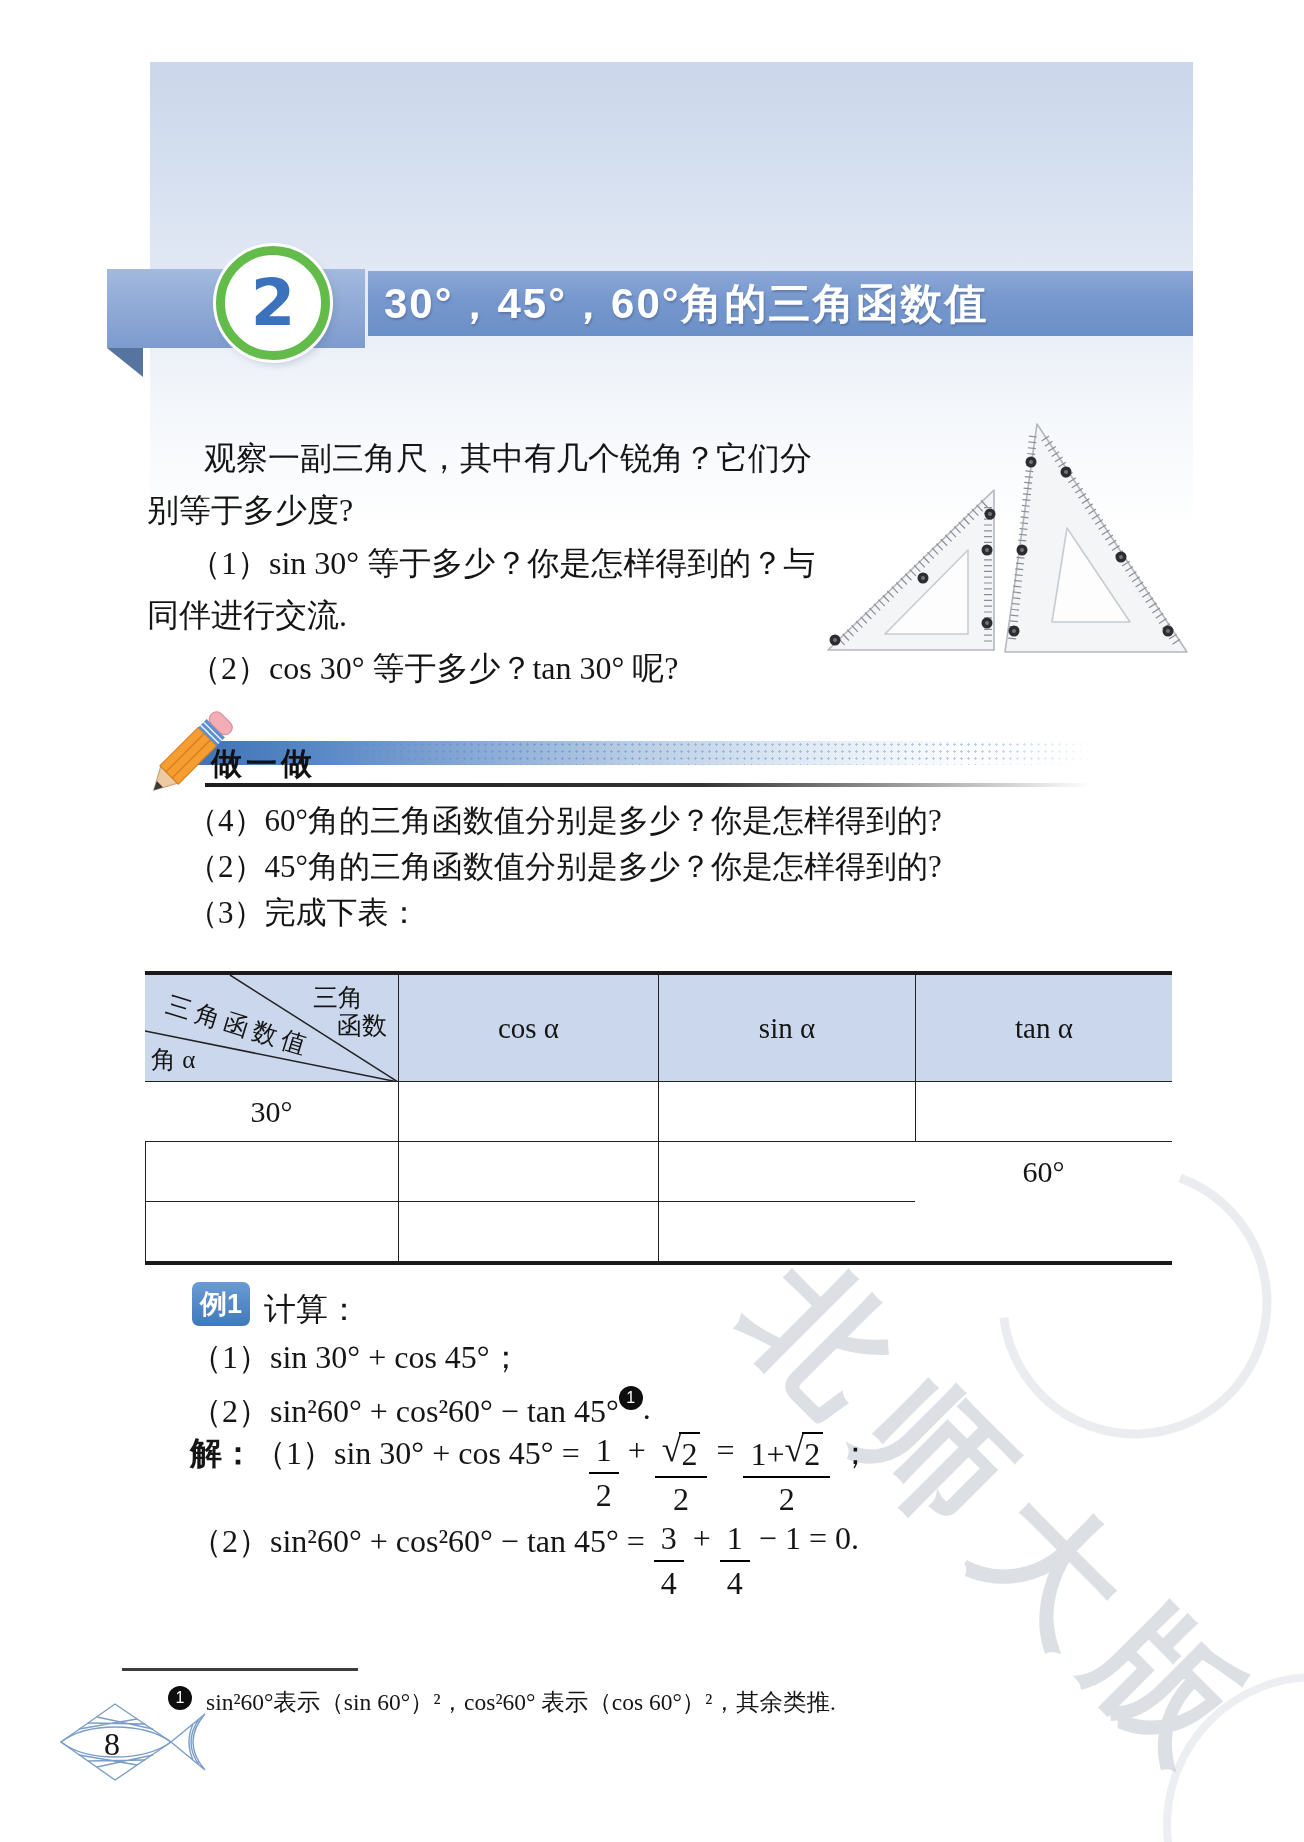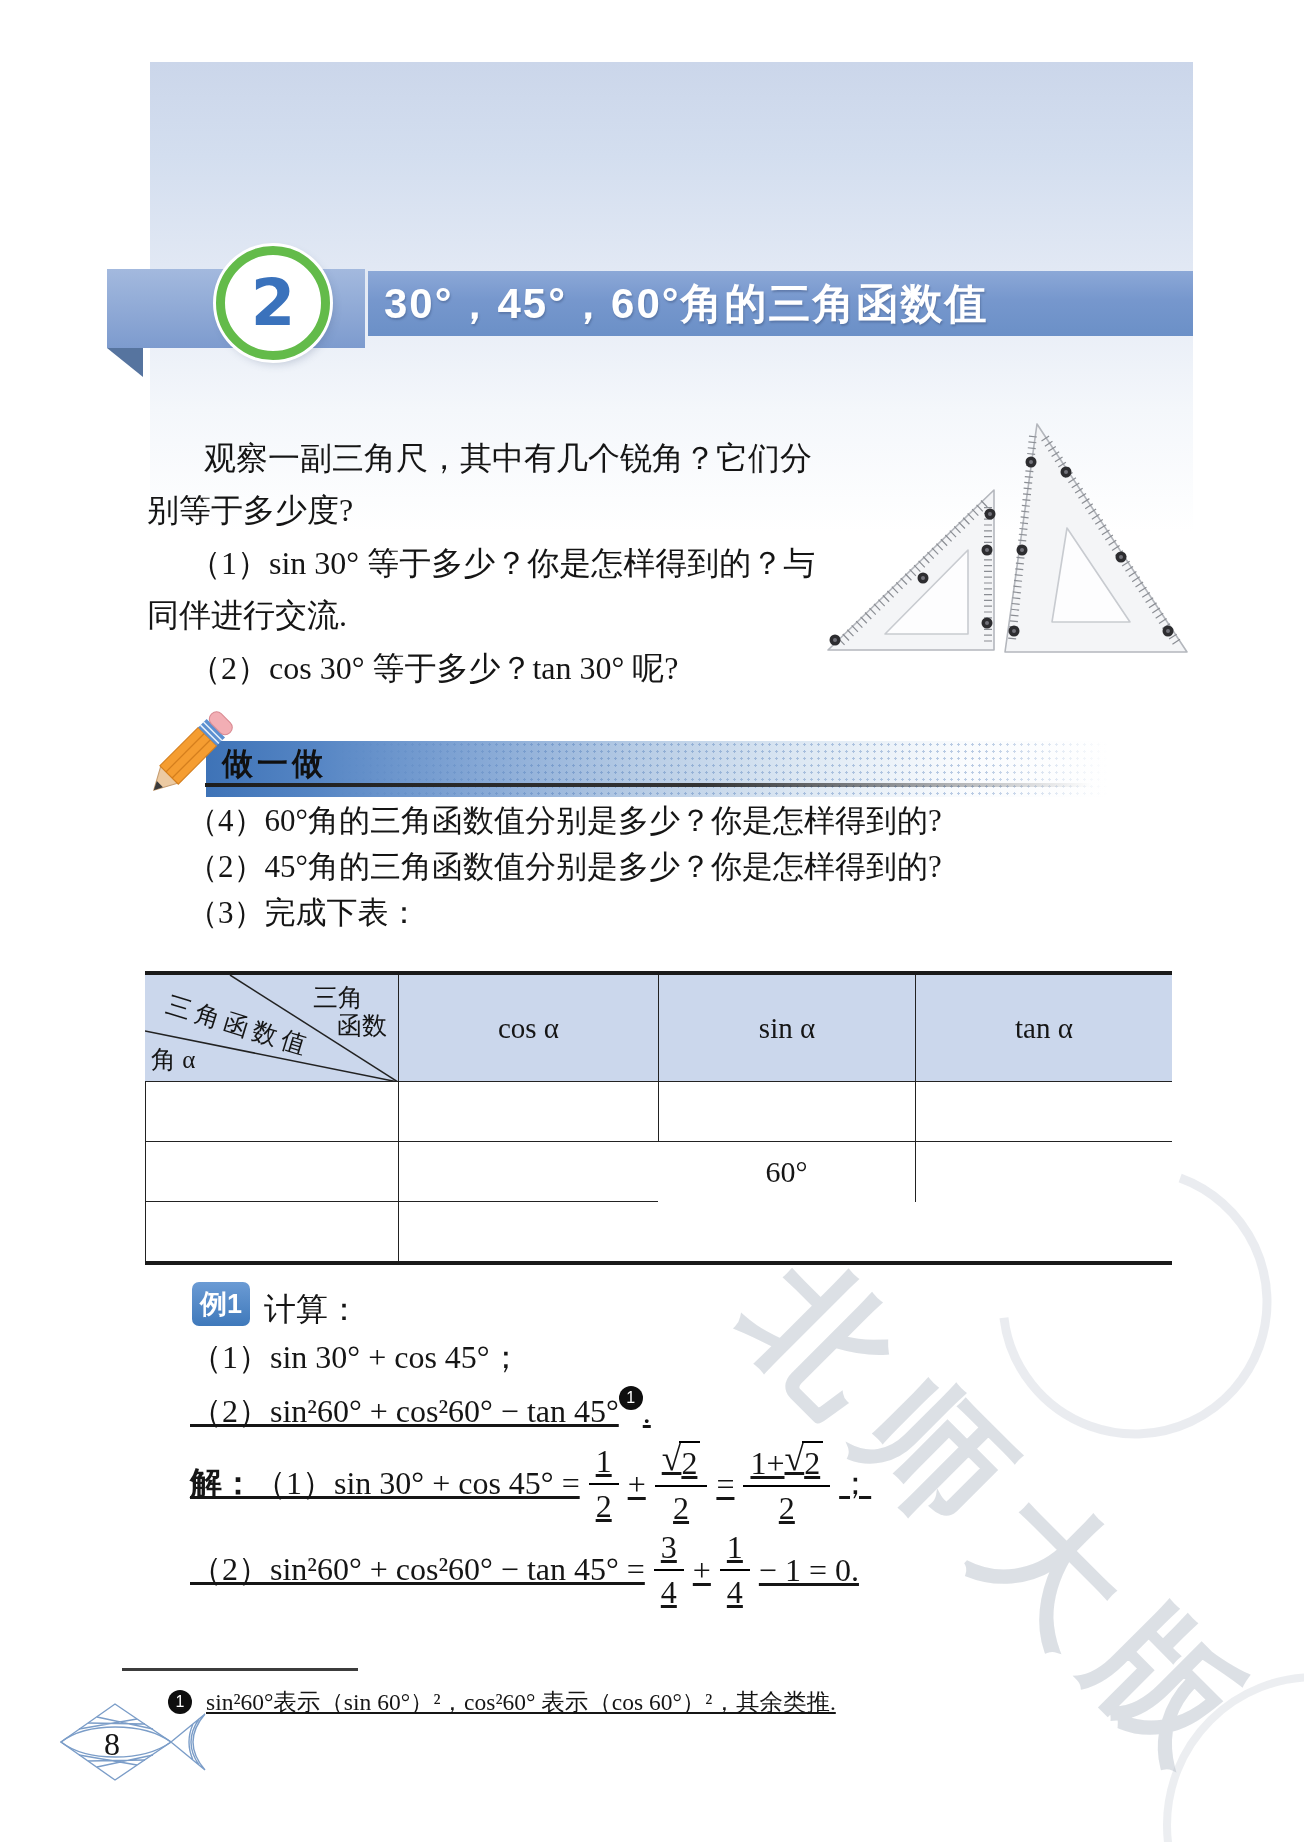--- a/index.html
+++ b/index.html
@@ -26,21 +26,21 @@
         background:linear-gradient(180deg,#8ca8d7 0%,#7697cd 45%,#6b90c7 100%);
         display:flex;align-items:center;}
   .title-text{font-family:"Liberation Sans","DejaVu Sans",sans-serif;font-weight:bold;
         font-size:42px;color:#ffffff;letter-spacing:2px;padding-left:16px;white-space:nowrap;
         text-shadow:1px 2px 2px rgba(50,70,110,.35);}
 
   
   .tline{font-size:32px;white-space:nowrap;}
 
   
-  .banner{left:206px;top:741px;width:902px;height:56px;
+  .banner{left:195px;top:741px;width:902px;height:24px;
         background:linear-gradient(90deg,#3e73b7 0%,#5585c4 12%,#7fa3d3 28%,#b7cce5 48%,#dde8f3 66%,rgba(244,248,252,.55) 84%,rgba(255,255,255,0) 100%);}
   .banner::after{content:"";position:absolute;inset:0;
         background-image:radial-gradient(rgba(55,105,175,.55) 1.2px,transparent 1.4px);
         background-size:7px 7px;opacity:.6;
         -webkit-mask-image:linear-gradient(90deg,transparent 0,transparent 14%,#000 38%,#000 86%,transparent 100%);
         mask-image:linear-gradient(90deg,transparent 0,transparent 14%,#000 38%,#000 86%,transparent 100%);}
   .banner-title{position:absolute;left:16px;top:2px;font-family:"Liberation Sans","DejaVu Sans",sans-serif;
         font-weight:bold;font-size:31px;color:#101010;letter-spacing:4px;z-index:2;}
   .underline{left:205px;top:783px;width:905px;height:4px;
         background:linear-gradient(90deg,#1d1d1d 0%,#343434 55%,rgba(100,100,100,0) 98%);}
@@ -67,21 +67,21 @@
   .ax2{left:192px;top:34px;}
   .rowax{left:6px;top:68px;font-size:26px;}
 
   
   .ex-badge{left:192px;top:1282px;width:58px;height:44px;border-radius:7px;
         background:linear-gradient(180deg,#6b9bd4 0%,#3f79bb 100%);
         display:flex;align-items:center;justify-content:center;
         font-family:"Liberation Sans","DejaVu Sans",sans-serif;font-weight:bold;
         color:#fff;font-size:27px;}
   .m32{font-size:32px;white-space:nowrap;}
-  .mrow{display:flex;align-items:center;font-size:32px;white-space:nowrap;text-decoration:underline;}
+  .mrow{display:flex;align-items:flex-start;font-size:32px;white-space:nowrap;}
   .frac{display:inline-flex;flex-direction:column;align-items:center;margin:0 9px;line-height:1.15;}
   .frac .num{border-bottom:2.2px solid #000;padding:0 7px 3px 7px;display:inline-flex;align-items:flex-end;}
   .frac .den{padding-top:3px;}
   .sq{display:inline-flex;align-items:flex-start;}
   .sq .sgn::before{content:"\221A";font-size:1.12em;line-height:1;}
   .sq .rad{border-top:2px solid #000;padding:2px 3px 0 2px;margin-left:-2px;}
   .bold{font-weight:bold;}
   .marker{display:inline-flex;width:24px;height:24px;border-radius:50%;background:#0e0e0e;
         color:#fff;font-size:16px;align-items:center;justify-content:center;
         font-family:"Liberation Sans",sans-serif;}
@@ -208,20 +208,21 @@
         </svg>
         <span class="diag">三角函数值</span>
         <span class="ax1">三角</span>
         <span class="ax2">函数</span>
         <span class="rowax">角 α</span>
       </div>
       <div class="hd vl">cos α</div>
       <div class="hd vl">sin α</div>
       <div class="hd vl">tan α</div>
 
+      <div class="rl cell">30°</div>
       <div class="cell vl"></div>
       <div class="cell vl"></div>
       <div class="cell vl"></div>
 
       <div class="cell vl"></div>
       <div class="cell vl"></div>
       <div class="cell vl"></div>
 
       <div class="rl nr">60°</div>
       <div class="nr vl"></div>

